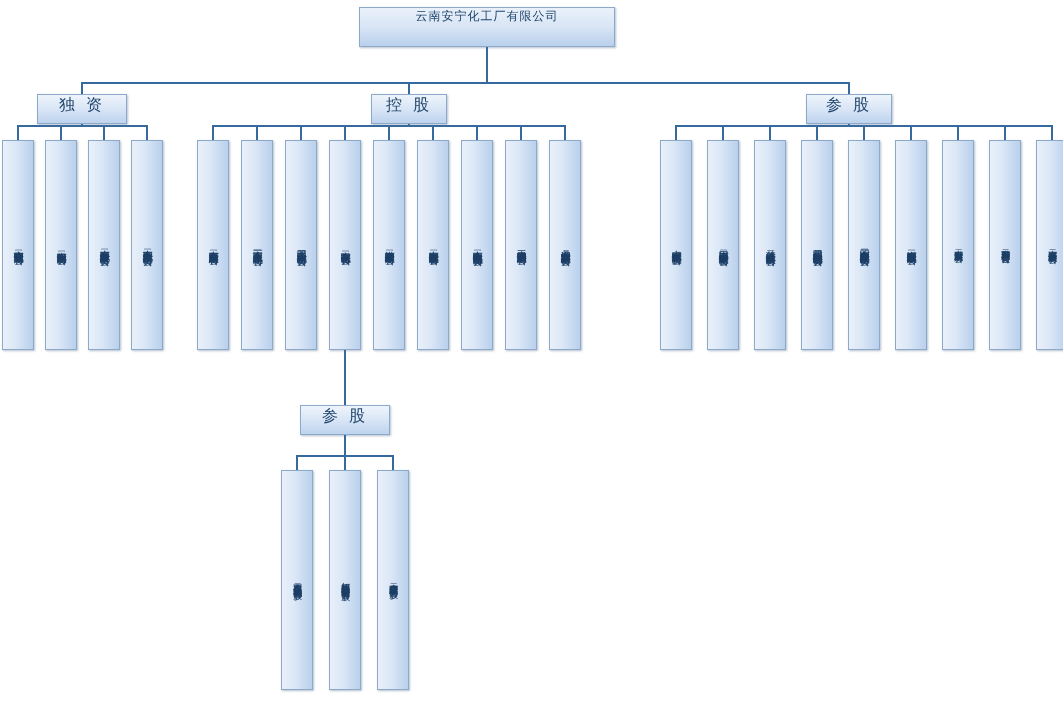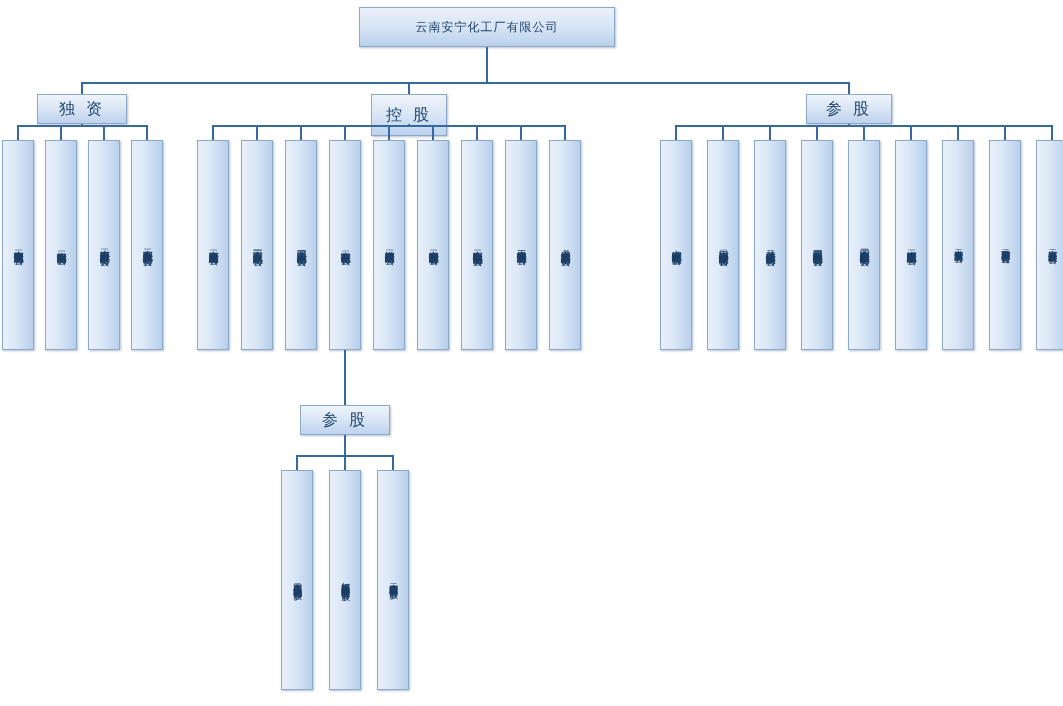--- a/index.html
+++ b/index.html
@@ -36,21 +36,21 @@
     position: absolute;
     box-sizing: border-box;
     border: 1px solid #8ca9c9;
     background: linear-gradient(180deg, #eef4fb 0%, #dbe7f6 45%, #bed3ee 100%);
     box-shadow: 1px 1px 2px rgba(120,140,165,0.55);
   }
 
   
   .node-h {
     display: flex;
-    align-items: center;
+    align-items: flex-start;
     justify-content: center;
     color: #21466e;
     font-size: 12px;
     letter-spacing: 1px;
   }
   .node-root {
     background: linear-gradient(180deg, #eaf1fa 0%, #d8e5f5 50%, #b9d0ec 100%);
     font-size: 12px;
   }
   .node-cat {
@@ -86,21 +86,21 @@
     <div class="node node-h node-root" style="left: 359px; top: 7px; width: 256px; height: 40px;">
       <span>云南安宁化工厂有限公司</span>
     </div>
     <div class="conn conn-v" style="left: 486px; top: 47px; width: 2px; height: 35px;"></div>
     <div class="conn conn-h" style="left: 82px; top: 82px; width: 767px; height: 2px;"></div>
     <div class="conn conn-v" style="left: 81px; top: 82px; width: 2px; height: 12px;"></div>
     <div class="node node-h node-cat" style="left: 37px; top: 94px; width: 90px; height: 30px;">
       <span>独 资</span>
     </div>
     <div class="conn conn-v" style="left: 408px; top: 82px; width: 2px; height: 12px;"></div>
-    <div class="node node-h node-cat" style="left: 371px; top: 94px; width: 76px; height: 42px;">
+    <div class="node node-h node-cat" style="left: 371px; top: 94px; width: 76px; height: 30px;">
       <span>控 股</span>
     </div>
     <div class="conn conn-v" style="left: 848px; top: 82px; width: 2px; height: 12px;"></div>
     <div class="node node-h node-cat" style="left: 806px; top: 94px; width: 86px; height: 30px;">
       <span>参 股</span>
     </div>
     <div class="node node-v" style="left: 2px; top: 140px; width: 32px; height: 210px;">
       <span class="vtext">云南安化物业管理有限公司</span>
     </div>
     <div class="conn conn-v" style="left: 17px; top: 125px; width: 2px; height: 15px;"></div>

